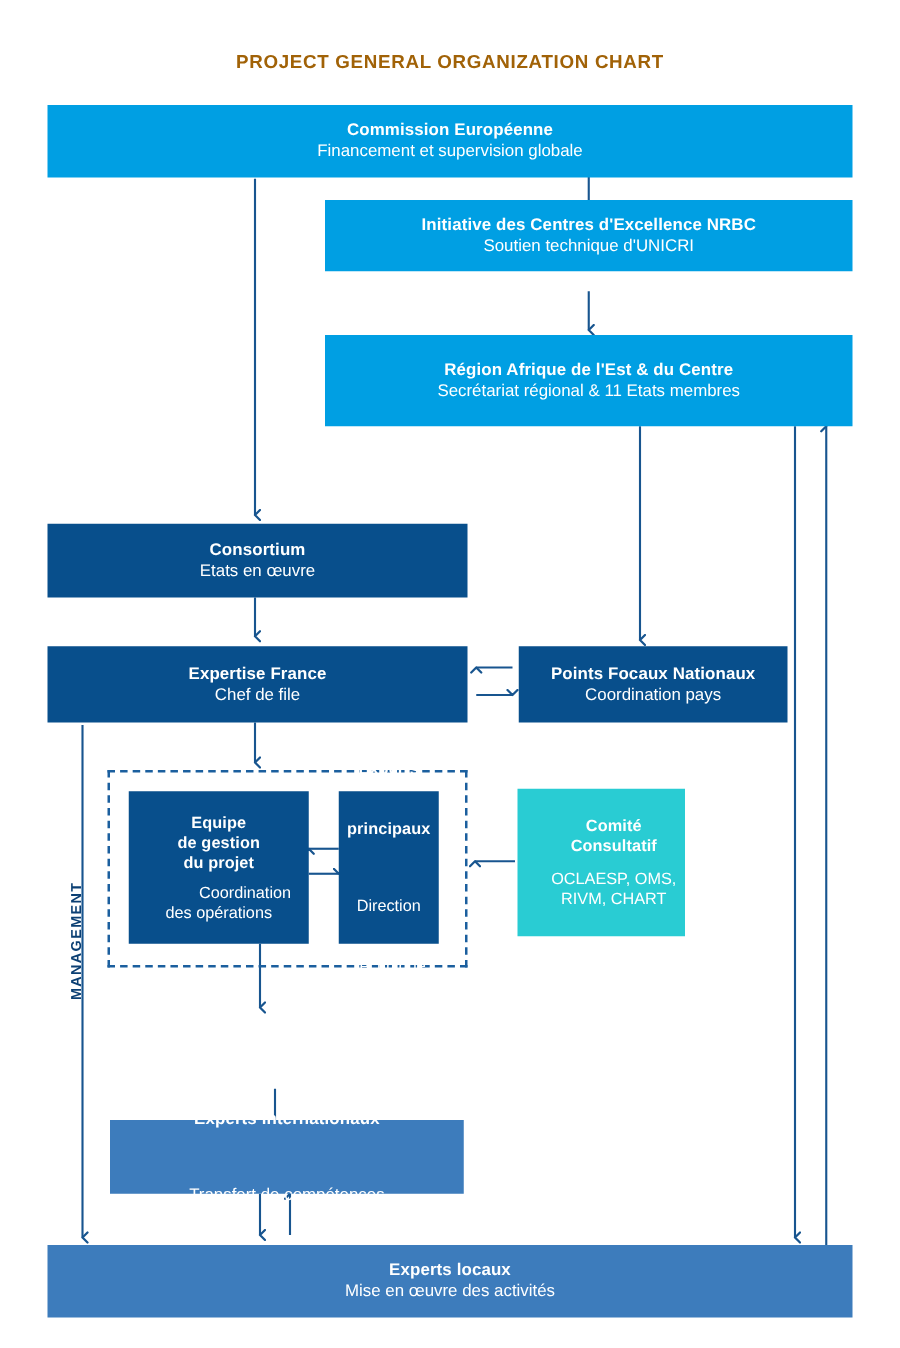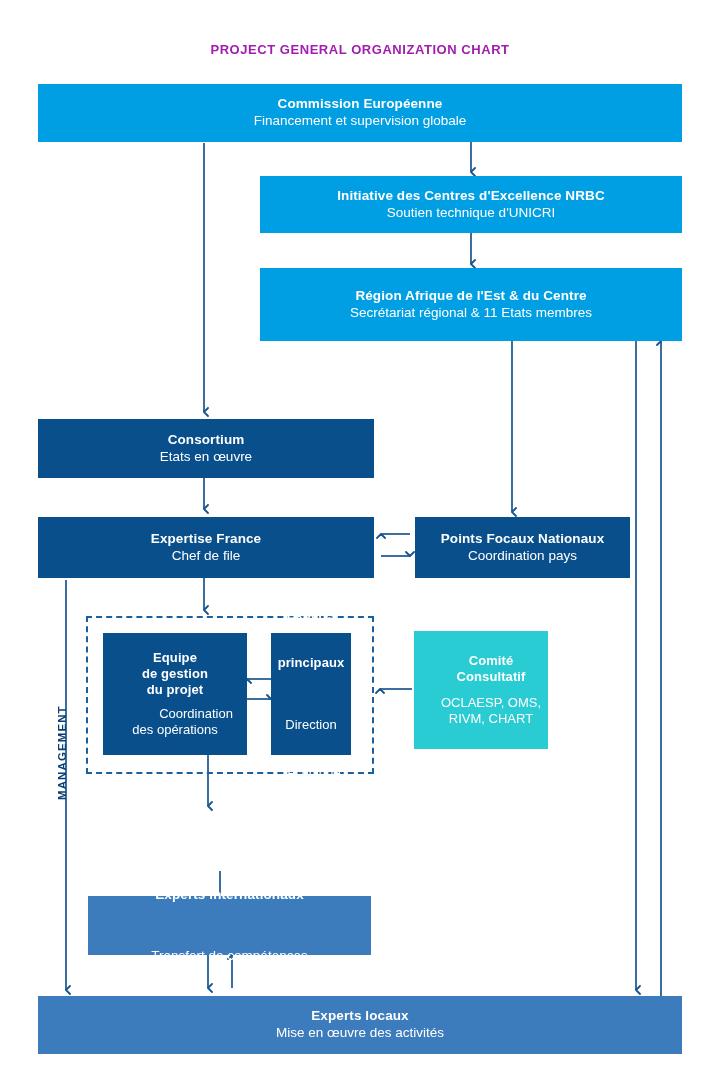--- a/index.html
+++ b/index.html
@@ -22,23 +22,23 @@
     color:#ffffff;
     line-height:1.25;
   }
   .box .t{font-weight:bold;font-size:13.5px;letter-spacing:.1px;}
   .box .s{font-weight:normal;font-size:13.5px;}
   .box.small .t{font-size:13px;}
   .box.small .s{font-size:13px;}
 
   .title{
     position:absolute;
-    color:#a21caf;
+    color:#a16207;
     font-weight:bold;
-    font-size:13px;
+    font-size:15px;
     letter-spacing:.55px;
     text-align:center;
     display:flex;align-items:center;justify-content:center;
   }
 
   .dashed{
     position:absolute;
     border:2px dashed #1b5f9e;
     box-sizing:border-box;
     background:transparent;
@@ -113,21 +113,21 @@
 
   <div class="dashed" style="left:86px;top:616px;width:288px;height:158px;"></div>
 
   <div class="mgmt" style="left:56px;top:800px;">MANAGEMENT</div>
 
   <div class="box" style="left:38px;top:84px;width:644px;height:58px;background:#009FE3;">
     <span class="t">Commission Européenne</span>
     <span class="s">Financement et supervision globale</span>
   </div>
 
-  <div class="box" style="left:260px;top:176px;width:422px;height:57px;background:#009FE3;">
+  <div class="box" style="left:260px;top:160px;width:422px;height:57px;background:#009FE3;">
     <span class="t">Initiative des Centres d'Excellence NRBC</span>
     <span class="s">Soutien technique d'UNICRI</span>
   </div>
 
   <div class="box" style="left:260px;top:268px;width:422px;height:73px;background:#009FE3;">
     <span class="t">Région Afrique de l'Est &amp; du Centre</span>
     <span class="s">Secrétariat régional &amp; 11 Etats membres</span>
   </div>
 
   <div class="box" style="left:38px;top:419px;width:336px;height:59px;background:#084F8C;">

